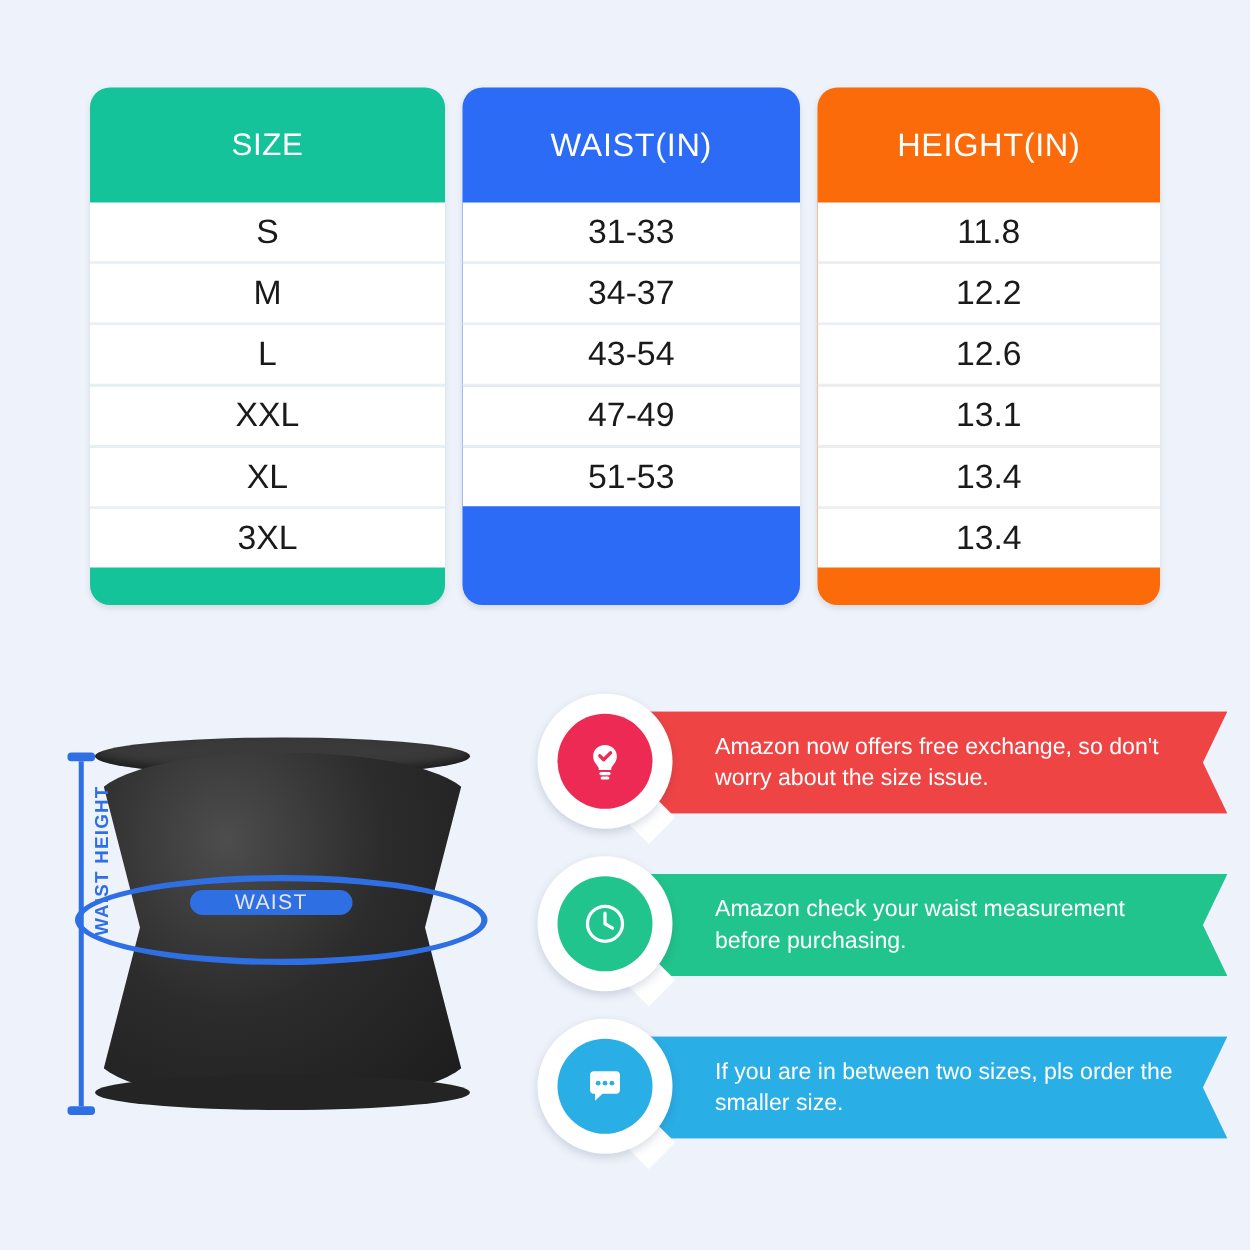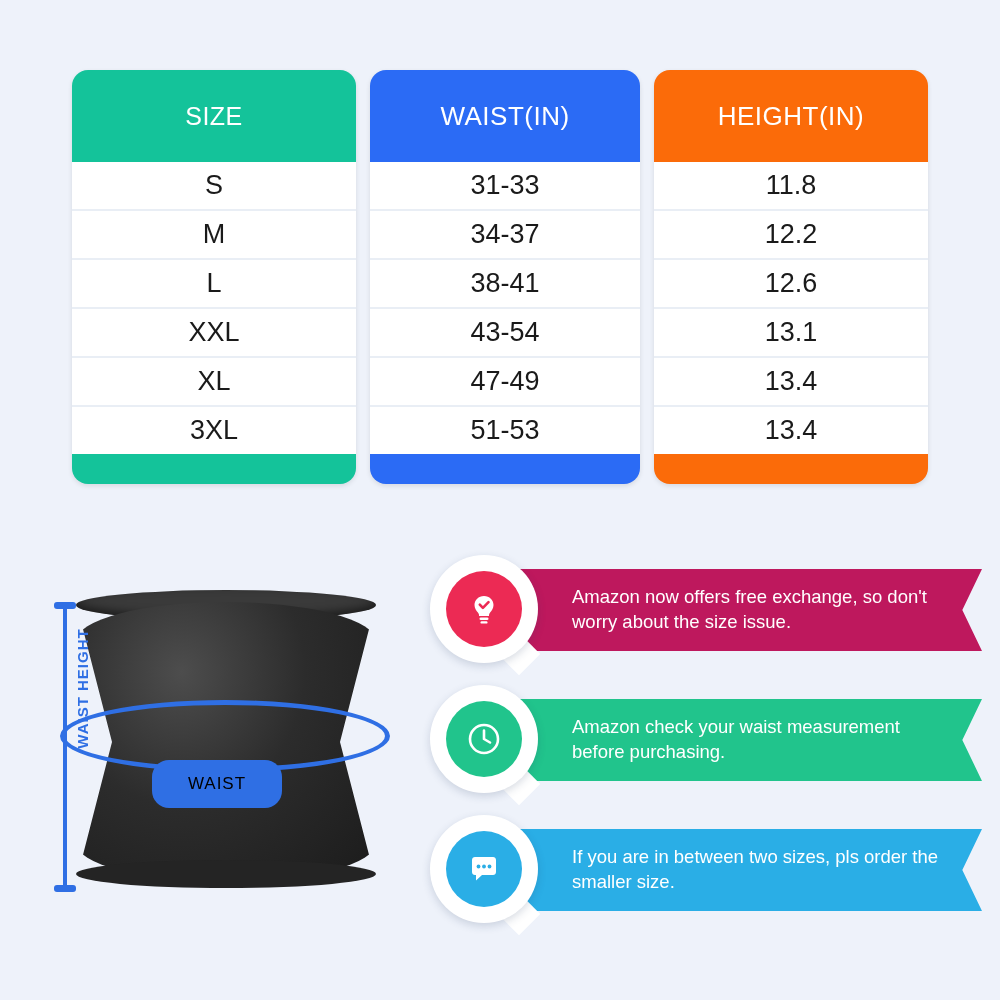--- a/index.html
+++ b/index.html
@@ -107,30 +107,29 @@
     height: 72px;
     border: 5px solid #2f6fe4;
     border-radius: 50%;
     box-sizing: border-box;
   }
   .waist-pill {
     position: absolute;
     left: 132px;
     top: 152px;
     width: 130px;
-    height: 48px;
+    height: 20px;
     background: #2f6fe4;
     border-radius: 17px;
-    color: #000000;
+    color: #e5e5e5;
     font-size: 17px;
     display: flex;
     align-items: center;
     justify-content: center;
     letter-spacing: 1px;
-    margin-top: 48px;
   }
   .height-rule {
     position: absolute;
     left: 34px;
     top: 42px;
     width: 22px;
     height: 290px;
   }
   .height-rule .cap {
     position: absolute;
@@ -179,21 +178,21 @@
   .ribbon {
     position: absolute;
     left: 60px;
     top: 14px;
     width: 492px;
     height: 82px;
     display: flex;
     align-items: center;
     clip-path: polygon(0% 0%, 100% 0%, 96% 50%, 100% 100%, 0% 100%);
   }
-  .note-red    .ribbon { background: #be185d; }
+  .note-red    .ribbon { background: #ef4444; }
   .note-green  .ribbon { background: #21c48c; }
   .note-blue   .ribbon { background: #2aaee6; }
 
   .note-text {
     color: #ffffff;
     font-size: 18.5px;
     line-height: 1.35;
     padding-left: 82px;
     padding-right: 38px;
   }
@@ -249,21 +248,20 @@
       <div class="chart-cell">XL</div>
       <div class="chart-cell">3XL</div>
     </div>
   </div>
 
   <div class="chart-col col-waist">
     <div class="chart-head">WAIST(IN)</div>
     <div class="chart-body">
       <div class="chart-cell">31-33</div>
       <div class="chart-cell">34-37</div>
-      <div class="chart-cell">38-41</div>
       <div class="chart-cell">43-54</div>
       <div class="chart-cell">47-49</div>
       <div class="chart-cell">51-53</div>
     </div>
   </div>
 
   <div class="chart-col col-height">
     <div class="chart-head">HEIGHT(IN)</div>
     <div class="chart-body">
       <div class="chart-cell">11.8</div>

